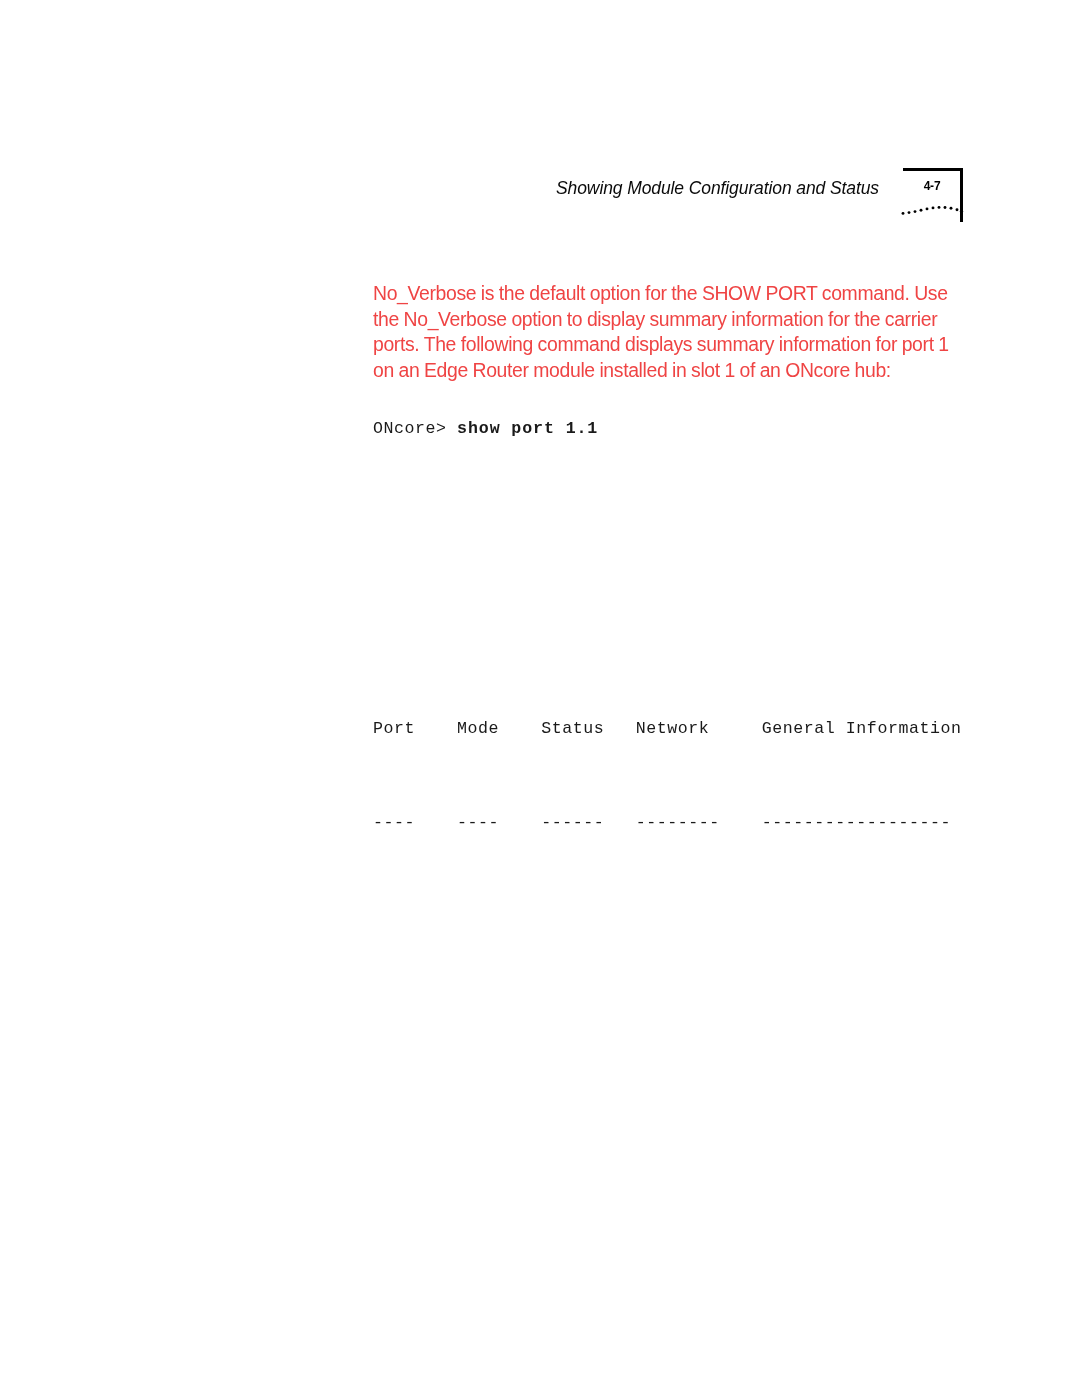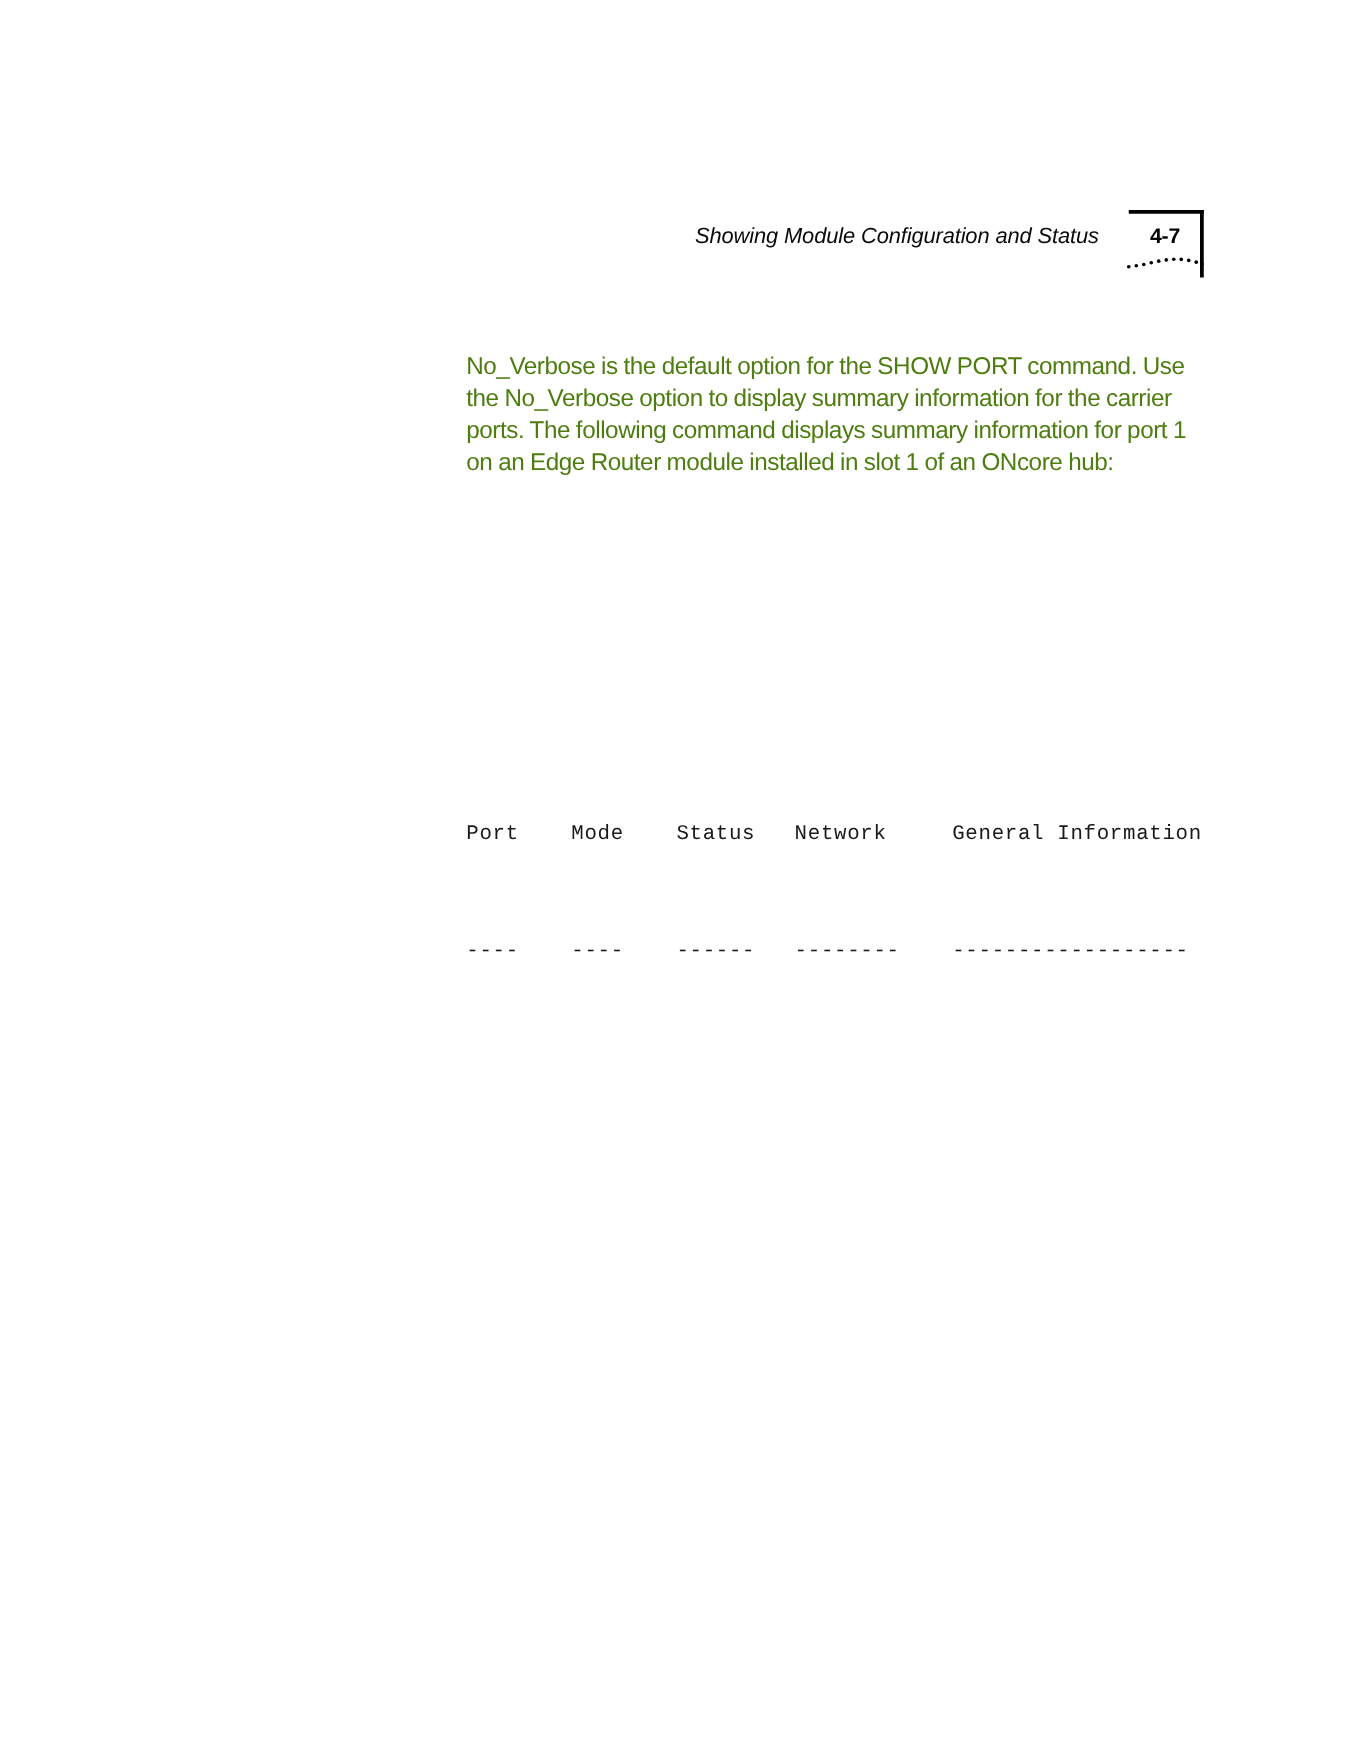--- a/index.html
+++ b/index.html
@@ -69,21 +69,21 @@
     background: #000000;
   }
   .page-number {
     position: absolute;
     left: 8px;
     top: 11px;
     width: 48px;
     text-align: center;
     font-family: "Liberation Sans", sans-serif;
     font-weight: bold;
-    font-size: 17px;
+    font-size: 12px;
     letter-spacing: -0.2px;
     color: #000000;
   }
   .page-marker .dot-wave {
     position: absolute;
     left: 0px;
     top: 33px;
     width: 64px;
     height: 17px;
   }
@@ -91,21 +91,21 @@
   
   .body-copy {
     position: absolute;
     left: 373px;
     top: 262px;
     width: 580px;
     font-family: "Liberation Sans", sans-serif;
     font-size: 19.4px;
     line-height: 25.4px;
     letter-spacing: -0.35px;
-    color: #4d7c0f;
+    color: #ef4444;
     word-spacing: -0.4px;
   }
 
   
   .console {
     position: absolute;
     left: 373px;
     top: 378px;
     font-family: "Liberation Mono", "DejaVu Sans Mono", monospace;
     font-size: 16.6px;
@@ -150,20 +150,21 @@
           <circle cx="57" cy="8.7" r="1.45"></circle>
           <circle cx="61.5" cy="10.3" r="1.6"></circle>
         </g>
       </svg>
     </div>
   </div>
 
   <p class="body-copy">No_Verbose is the default option for the SHOW PORT command. Use the No_Verbose option to display summary information for the carrier ports. The following command displays summary information for port 1 on an Edge Router module installed in slot 1 of an ONcore hub:</p>
 
   <div class="console">
+    <span class="cmd-line"><span class="cmd-prompt">ONcore&gt; </span><span class="cmd-text">show port 1.1</span></span>
 
     <span class="blank-line"></span>
 
 
     <span class="blank-line"></span>
 
     <span class="tbl-line">Port    Mode    Status   Network     General Information</span>
     <span class="tbl-line">----    ----    ------   --------    ------------------</span>
   </div>
 

